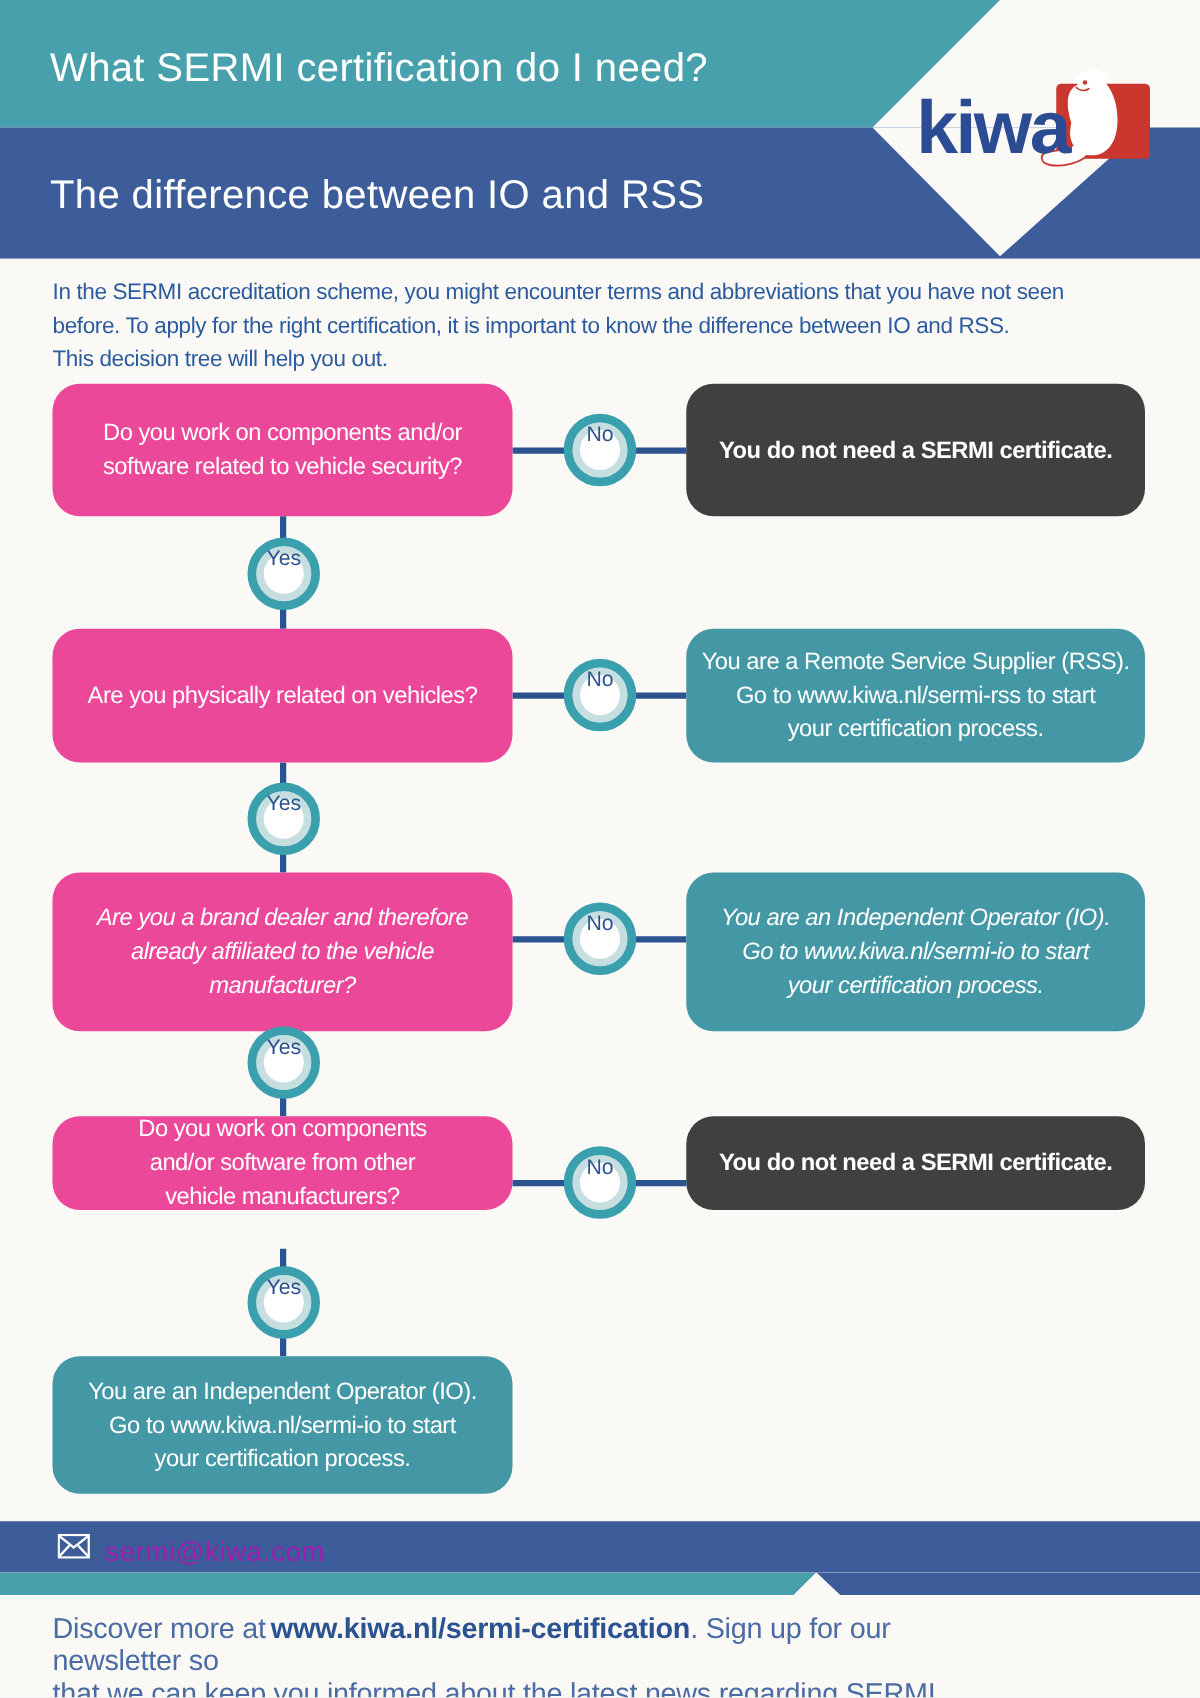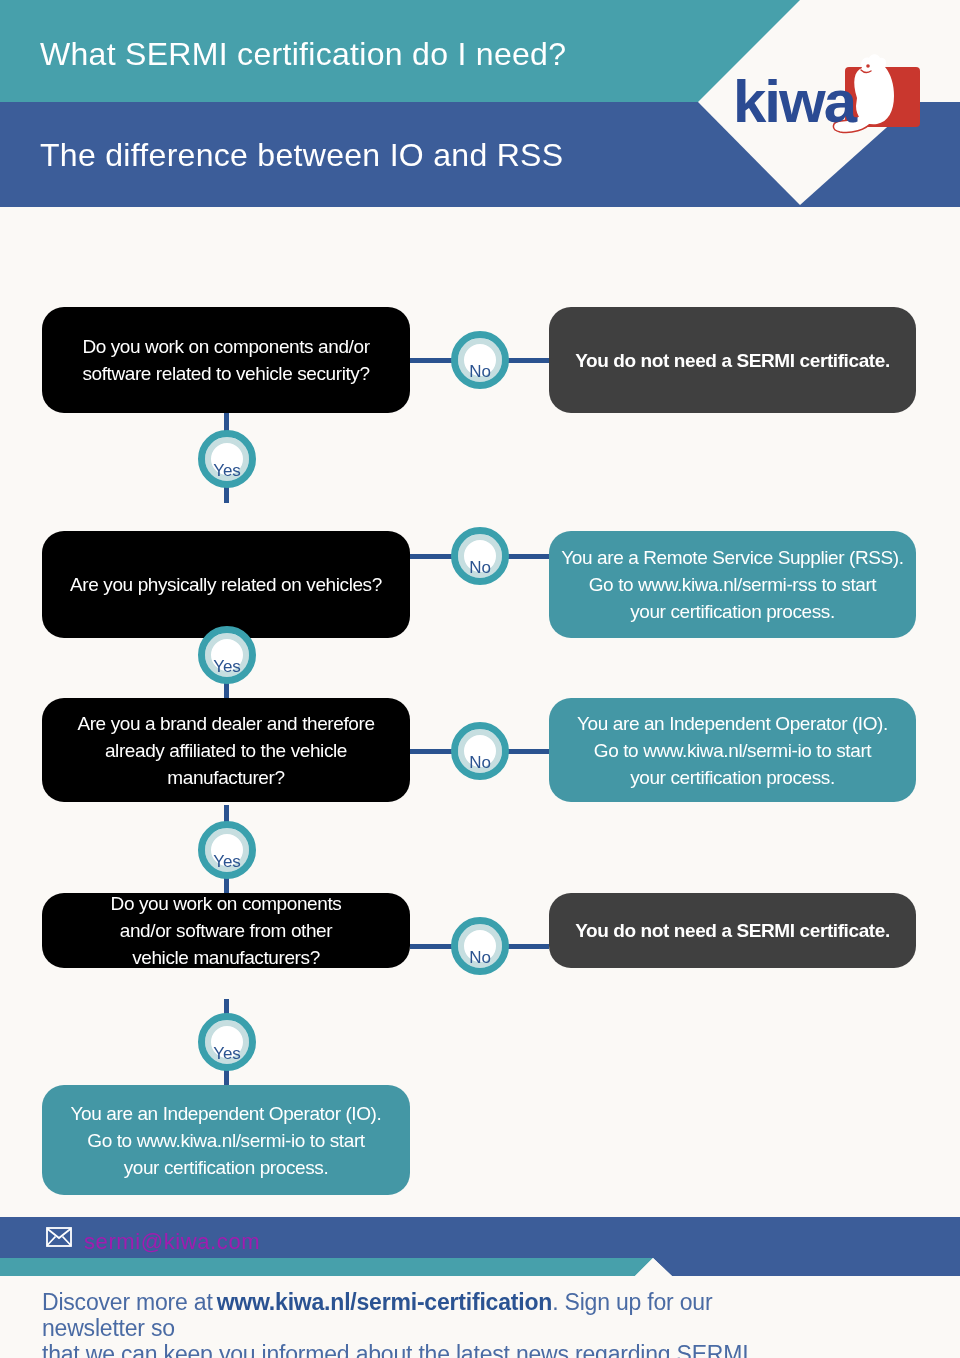--- a/index.html
+++ b/index.html
@@ -25,45 +25,45 @@
   }
 
   
   .box {
     position:absolute; border-radius:22px; color:#ffffff;
     display:flex; align-items:center; justify-content:center;
     text-align:center; white-space:pre-line;
     font-size:19px; line-height:27px; letter-spacing:-0.4px;
     z-index:2;
   }
-  .q      { left:42px;  width:368px; background:#000000; }
+  .q      { left:42px;  width:368px; background:#ec4899; }
   .a      { left:549px; width:367px; }
   .a.blue { background:#404040;font-weight:bold; }
   .a.teal { background:#4497a5; }
   .r1 { top:307px; height:106px; }
-  .r2 { top:503px; height:107px;margin-top:28px; }
-  .r3 { top:698px; height:104px; }
+  .r2 { top:503px; height:107px; }
+  .r3 { top:698px; height:127px;font-style:italic; }
   .r4 { top:893px; height:75px; }
   .final { left:42px; top:1085px; width:368px; height:110px; background:#4497a5; }
 
   
   .vline { position:absolute; left:224px; width:5px; background:#2b5390; z-index:1; }
   .v1 { top:413px; height:90px; }
   .v2 { top:610px; height:88px; }
   .v3 { top:805px; height:88px; }
   .v4 { top:999px; height:86px; }
   .hline { position:absolute; left:410px; width:139px; height:5px; background:#2b5390; z-index:1; }
   .h1 { top:358px; } .h2 { top:554px; } .h3 { top:749px; } .h4 { top:944px; }
 
   
   .circle {
     position:absolute; width:44px; height:44px; border-radius:50%;
     background:#ffffff; border:7px solid #3aa0ad;
     box-shadow: inset 0 0 0 6px #c6dee0;
-    display:flex; align-items:flex-end; justify-content:center;
+    display:flex; align-items:flex-start; justify-content:center;
     color:#2b5390; font-size:17px; z-index:3;
   }
   .no1 { left:451px; top:331px; }
   .no2 { left:451px; top:527px; }
   .no3 { left:451px; top:722px; }
   .no4 { left:451px; top:917px; }
   .yes1 { left:198px; top:430px; }
   .yes2 { left:198px; top:626px; }
   .yes3 { left:198px; top:821px; }
   .yes4 { left:198px; top:1013px; }
@@ -104,20 +104,23 @@
           <circle cx="868" cy="66" r="1.8" fill="#c9372e"></circle>
           <path d="M 861,70 C 864,73 868,73 871,71" fill="none" stroke="#c9372e" stroke-width="1.4" stroke-linecap="round"></path>
         </g>
         <text x="733" y="122" font-size="60" font-weight="bold" letter-spacing="-2" fill="#2b4b93" font-family="Liberation Sans, sans-serif">kiwa</text>
       </g>
     </svg>
     <div class="hdr-title">What SERMI certification do I need?</div>
     <div class="hdr-title hdr-sub">The difference between IO and RSS</div>
   </div>
 
+  <div class="intro">In the SERMI accreditation scheme, you might encounter terms and abbreviations that you have not seen
+before. To apply for the right certification, it is important to know the difference between IO and RSS.
+This decision tree will help you out.</div>
 
   <div>
 
     <div class="hline h1"></div>
     <div class="hline h2"></div>
     <div class="hline h3"></div>
     <div class="hline h4"></div>
     <div class="vline v1"></div>
     <div class="vline v2"></div>
     <div class="vline v3"></div>

